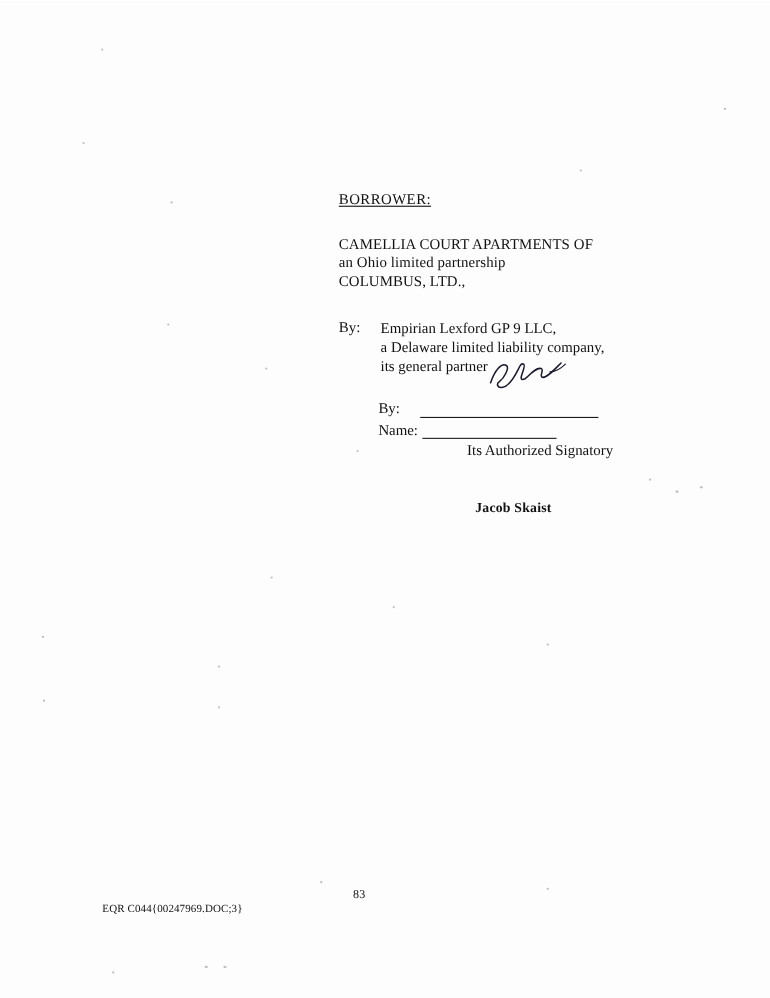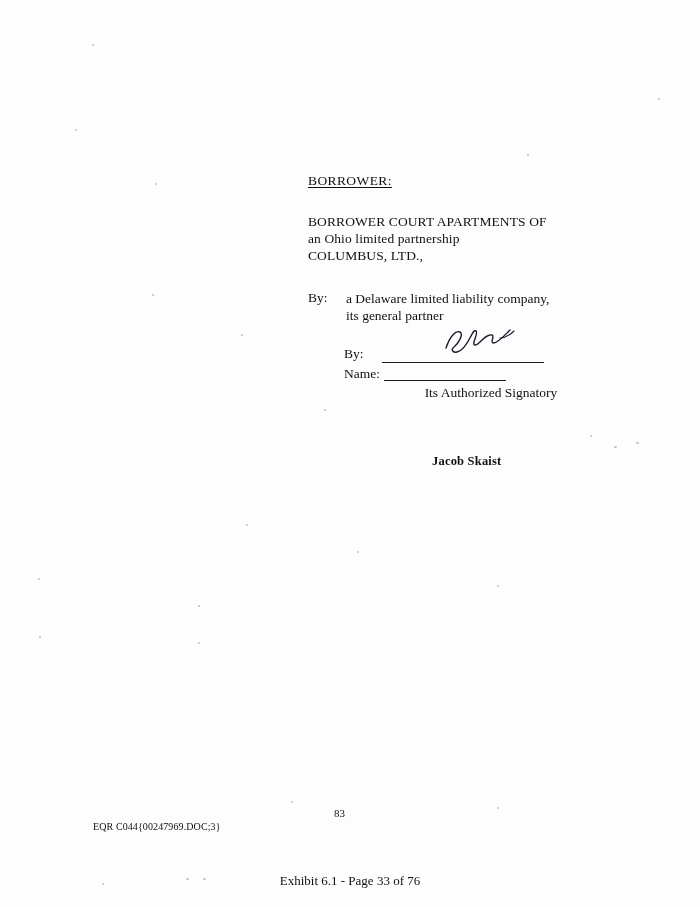--- a/index.html
+++ b/index.html
@@ -84,21 +84,21 @@
     flex: 0 0 38px;
     padding-bottom: 1px;
   }
   .rule {
     border-bottom: 1px solid #1a1a1a;
     width: 162px;
     height: 14px;
   }
   .name-row {
     display: flex;
-    align-items: flex-start;
+    align-items: center;
     margin-top: 3px;
     font-family: Liberation Serif, serif;
   }
   .name-label {
     font-size: 13.5px;
     flex: 0 0 auto;
     padding-right: 4px;
     padding-bottom: 1px;
   }
   .name-rule {
@@ -127,21 +127,21 @@
     left: 432px;
     top: 453px;
     font-family: "Liberation Serif", serif;
     font-weight: bold;
     font-size: 12.5px;
     letter-spacing: 0.2px;
   }
 
   .page-number {
     position: absolute;
-    left: 334px;
+    left: 321px;
     top: 806px;
     font-size: 11px;
   }
 
   .doc-code {
     position: absolute;
     left: 93px;
     top: 820px;
     font-size: 10px;
     letter-spacing: 0.1px;
@@ -183,28 +183,29 @@
   <div class="speck" style="left:497px; top:806px; width:2px; height:2px;"></div>
   <div class="speck" style="left:102px; top:882px; width:2px; height:2px;"></div>
   <div class="speck" style="left:186px; top:877px; width:3px; height:2px;"></div>
   <div class="speck" style="left:203px; top:877px; width:3px; height:2px;"></div>
 
   <div class="signature-block">
 
     <div class="borrower-label">BORROWER:</div>
 
     <div class="entity-name">
-      <span class="line">BORROWER COURT APARTMENTS OF</span>
+      <span class="line">CAMELLIA COURT APARTMENTS OF</span>
       <span class="line">an Ohio limited partnership</span>
       <span class="line">COLUMBUS, LTD.,</span>
     </div>
 
     <div class="by-row">
       <div class="by-label">By:</div>
       <div class="by-body">
+        <span class="line">Empirian Lexford GP 9 LLC,</span>
         <span class="line">a Delaware limited liability company,</span>
         <span class="line">its general partner</span>
       </div>
     </div>
 
     <div class="inner-by">
       <div class="inner-by-row">
         <div class="inner-by-label">By:</div>
         <div class="rule"></div>
       </div>
@@ -220,15 +221,14 @@
     <path d="M6,22 C10,10 16,4 20,6 C24,8 18,18 14,21 C11,23 12,27 17,26 C23,25 28,16 31,10 C33,6 34,4 36,5 C38,6 35,12 34,16 C33,20 36,20 40,16 C44,12 48,8 52,9 C55,10 50,16 53,17 C57,18 64,10 70,4" fill="none" stroke="#1a1a2e" stroke-width="1.4" stroke-linecap="round"></path>
     <path d="M60,12 C64,12 70,9 74,5" fill="none" stroke="#1a1a2e" stroke-width="1.1" stroke-linecap="round"></path>
   </svg>
 
   <div class="printed-name">Jacob Skaist</div>
 
   <div class="page-number">83</div>
 
   <div class="doc-code">EQR C044{00247969.DOC;3}</div>
 
-  <div class="exhibit-footer">Exhibit 6.1 - Page 33 of 76</div>
 
 </div>
 
 </body></html>

